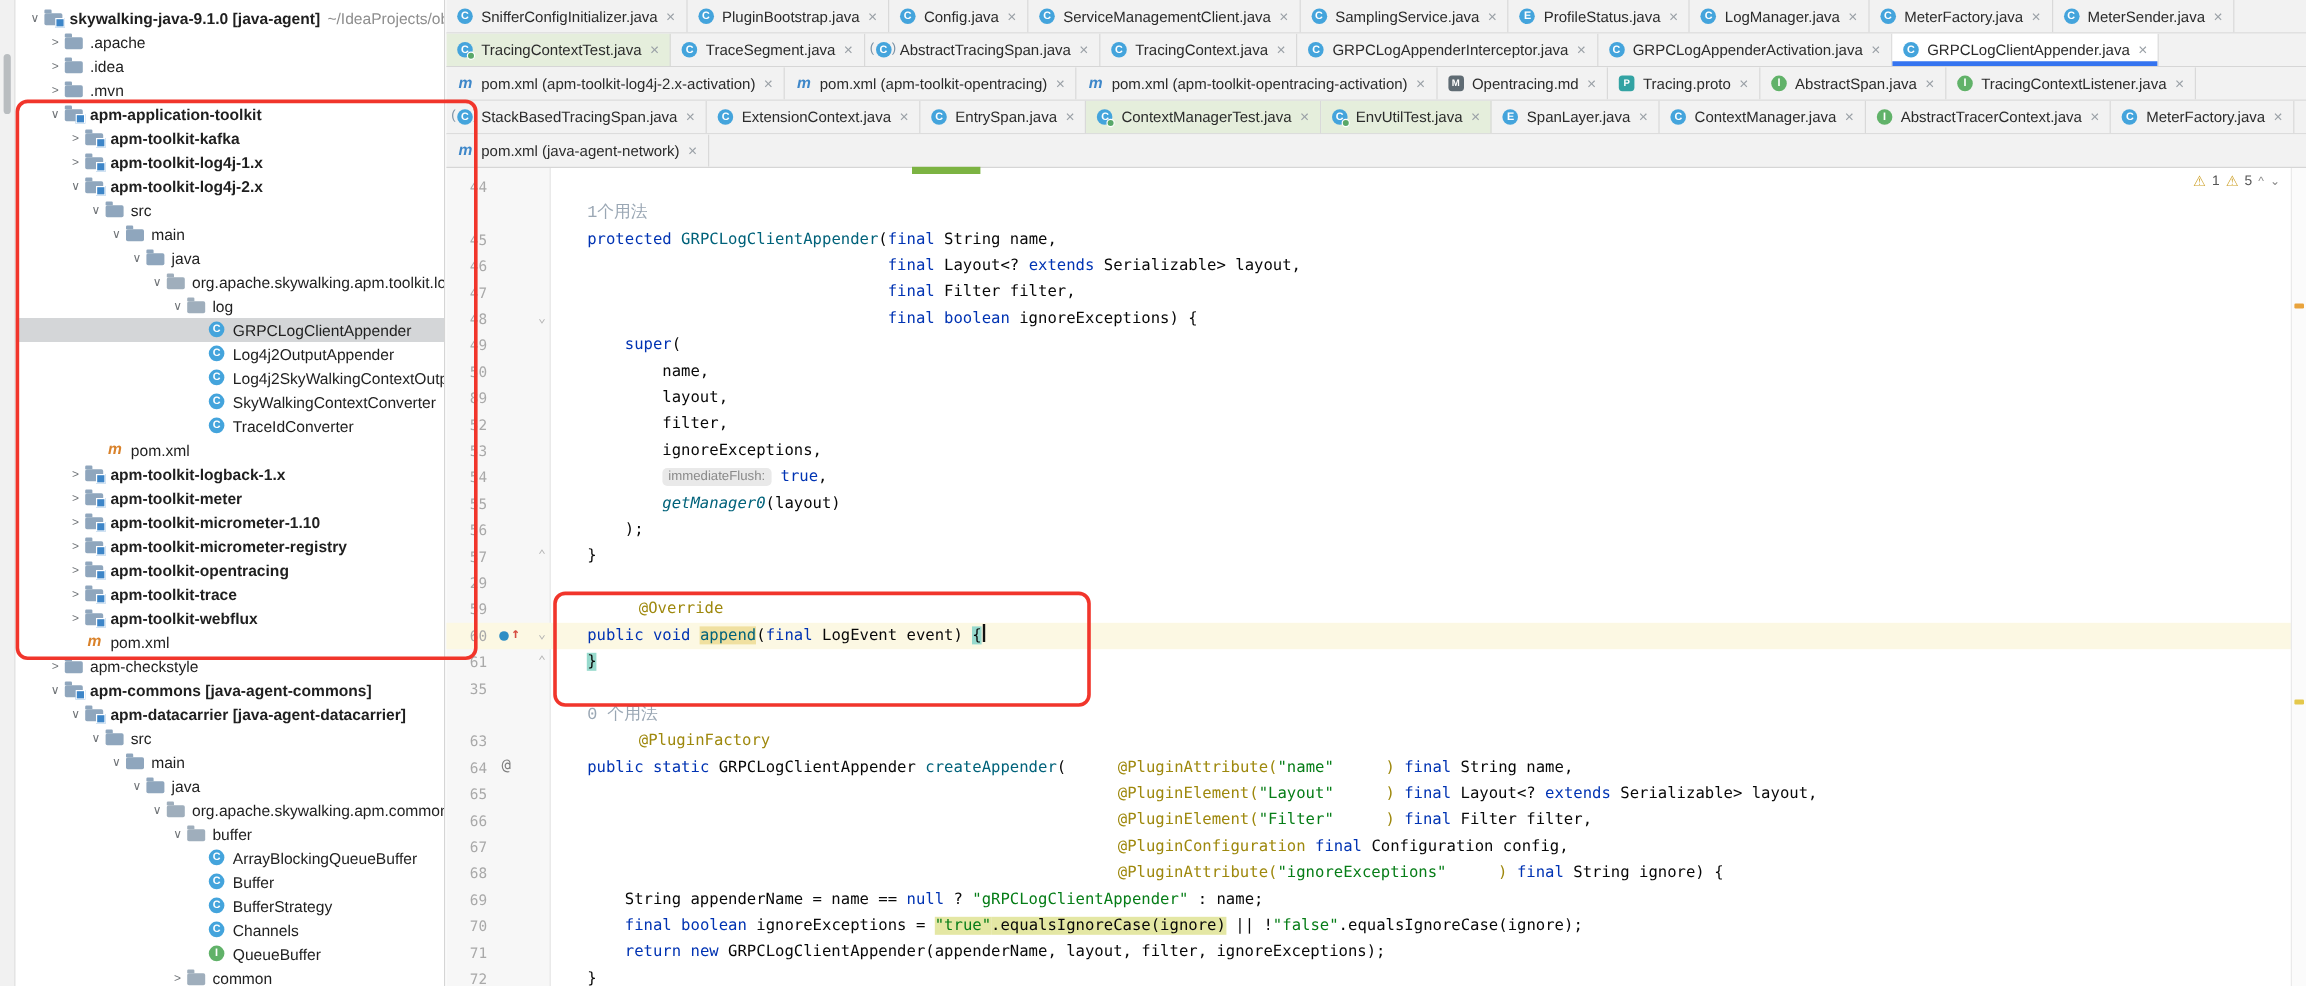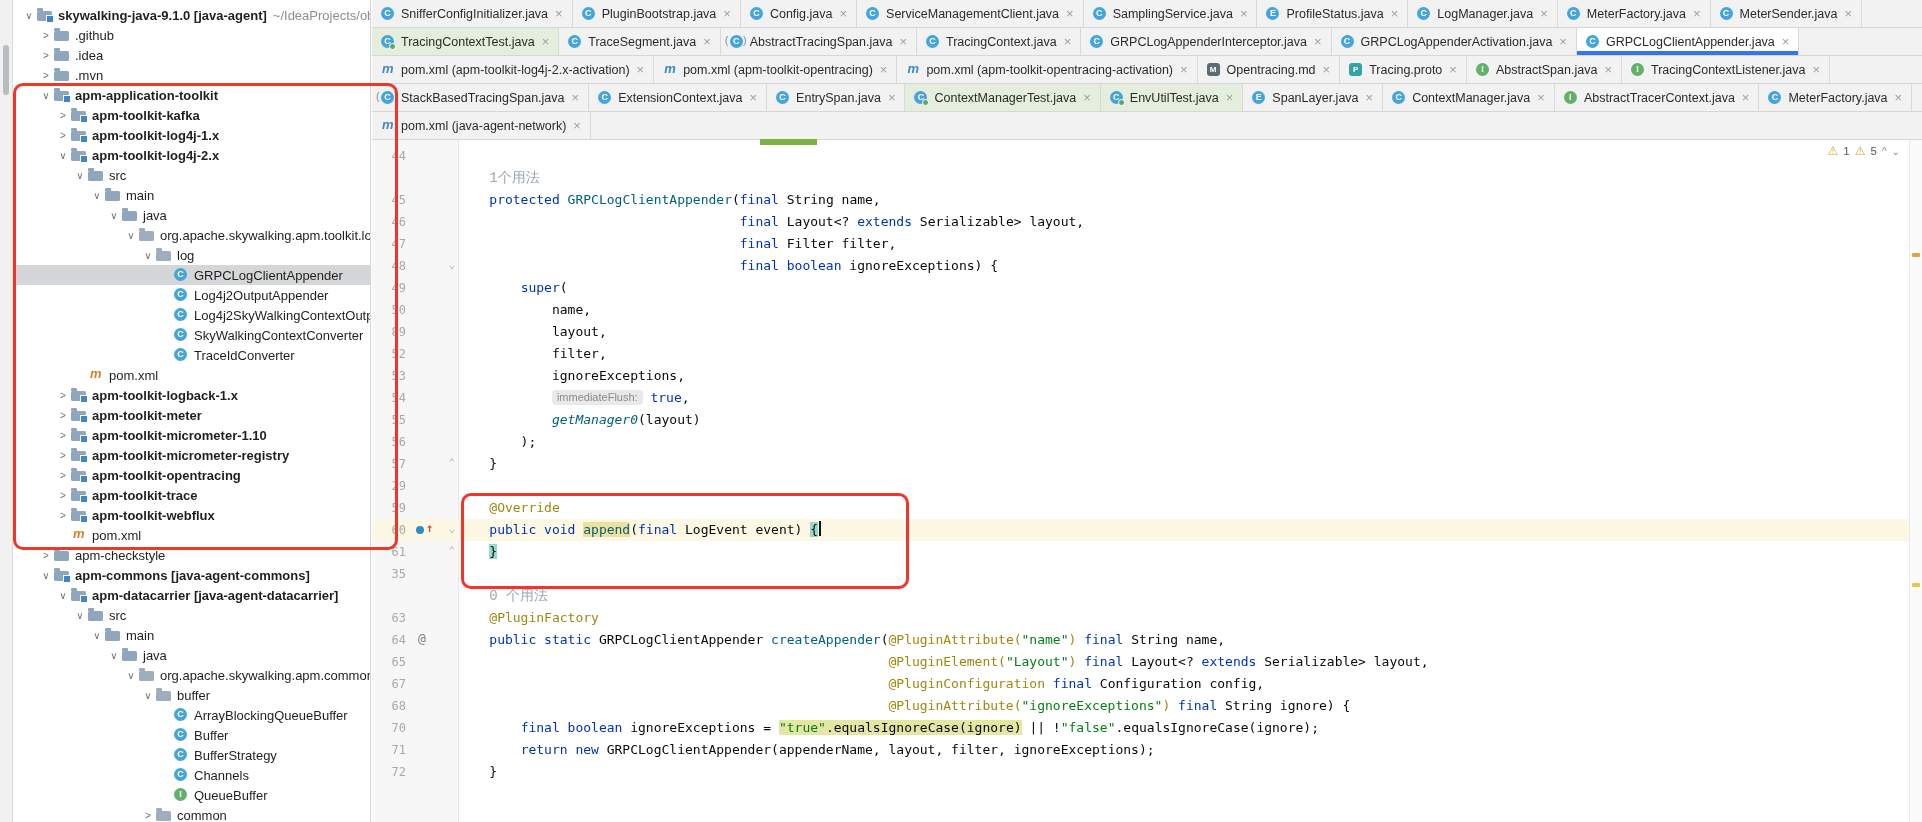--- a/index.html
+++ b/index.html
@@ -61,21 +61,21 @@
   .gic{flex:none;width:46px;position:relative;height:22px;}
   .gic .fold{position:absolute;right:3px;top:3px;color:#B3B3B3;font-size:11px;}
   .gic .at{position:absolute;left:6px;top:2px;color:#7F7F7F;font-size:13px;}
   .gic .ovr-dot{position:absolute;left:4px;top:7px;width:8px;height:8px;border-radius:50%;background:#2D8EC5;}
   .gic .ovr-arr{position:absolute;left:14px;top:2px;color:#D64B40;font-weight:bold;font-size:12px;}
   .ctext{white-space:pre;flex:1;line-height:22px;}
   .s-tx{color:#080808;}
   .s-kw{color:#0033B3;}
   .s-me{color:#00627A;}
   .s-mi{color:#00627A;font-style:italic;}
-  .s-an{color:#9E880D;}
+  .s-an{color:#9E880D;margin-left:43px;}
   .s-st{color:#067D17;}
   .s-sthl{color:#067D17;background:#E4E7A4;}
   .s-hl2{color:#080808;background:#E4E7A4;}
   .s-hlme{color:#00627A;background:#F0E0A0;}
   .s-br{color:#080808;background:#97DACD;}
   .s-chip{display:inline-block;background:#E9E9E9;color:#8A8A8A;border-radius:4px;
           font-family:"Liberation Sans",sans-serif;font-size:11px;padding:0 5px;line-height:15px;vertical-align:1px;}
   .s-usage{color:#9AA7B4;font-family:Liberation Mono, monospace;font-size:14px;}
   .s-caret{display:inline-block;width:2px;height:15px;background:#111;vertical-align:-2px;margin-left:1px;}
 
@@ -109,21 +109,21 @@
           <span class="sq"></span>
         </span>
         <span class="lbl b">skywalking-java-9.1.0 [java-agent]</span>
         <span class="sfx">~/IdeaProjects/obser</span>
       </div>
       <div class="trow" style="padding-left: 25px;">
         <span class="chev">&gt;</span>
         <span class="ticon i-folder">
           <span class="sq"></span>
         </span>
-        <span class="lbl">.github</span>
+        <span class="lbl">.apache</span>
       </div>
       <div class="trow" style="padding-left: 25px;">
         <span class="chev">&gt;</span>
         <span class="ticon i-folder">
           <span class="sq"></span>
         </span>
         <span class="lbl">.idea</span>
       </div>
       <div class="trow" style="padding-left: 25px;">
         <span class="chev">&gt;</span>
@@ -774,28 +774,38 @@
           <span class="at">@</span>
         </div>
         <div class="ctext"><span class="s-tx">    </span><span class="s-kw">public static </span><span class="s-tx">GRPCLogClientAppender </span><span class="s-me">createAppender</span><span class="s-tx">(</span><span class="s-an">@PluginAttribute(</span><span class="s-st">"name"</span><span class="s-an">)</span><span class="s-tx"> </span><span class="s-kw">final </span><span class="s-tx">String name,</span></div>
       </div>
       <div class="crow">
         <div class="ln">65</div>
         <div class="gic"></div>
         <div class="ctext"><span class="s-tx">                                                       </span><span class="s-an">@PluginElement(</span><span class="s-st">"Layout"</span><span class="s-an">)</span><span class="s-tx"> </span><span class="s-kw">final </span><span class="s-tx">Layout&lt;? </span><span class="s-kw">extends </span><span class="s-tx">Serializable&gt; layout,</span></div>
       </div>
       <div class="crow">
+        <div class="ln">66</div>
+        <div class="gic"></div>
+        <div class="ctext"><span class="s-tx">                                                       </span><span class="s-an">@PluginElement(</span><span class="s-st">"Filter"</span><span class="s-an">)</span><span class="s-tx"> </span><span class="s-kw">final </span><span class="s-tx">Filter filter,</span></div>
+      </div>
+      <div class="crow">
         <div class="ln">67</div>
         <div class="gic"></div>
         <div class="ctext"><span class="s-tx">                                                       </span><span class="s-an">@PluginConfiguration</span><span class="s-tx"> </span><span class="s-kw">final </span><span class="s-tx">Configuration config,</span></div>
       </div>
       <div class="crow">
         <div class="ln">68</div>
         <div class="gic"></div>
         <div class="ctext"><span class="s-tx">                                                       </span><span class="s-an">@PluginAttribute(</span><span class="s-st">"ignoreExceptions"</span><span class="s-an">)</span><span class="s-tx"> </span><span class="s-kw">final </span><span class="s-tx">String ignore) {</span></div>
+      </div>
+      <div class="crow">
+        <div class="ln">69</div>
+        <div class="gic"></div>
+        <div class="ctext"><span class="s-tx">        String appenderName = name == </span><span class="s-kw">null</span><span class="s-tx"> ? </span><span class="s-st">"gRPCLogClientAppender"</span><span class="s-tx"> : name;</span></div>
       </div>
       <div class="crow">
         <div class="ln">70</div>
         <div class="gic"></div>
         <div class="ctext"><span class="s-tx">        </span><span class="s-kw">final boolean </span><span class="s-tx">ignoreExceptions = </span><span class="s-sthl">"true"</span><span class="s-hl2">.equalsIgnoreCase(ignore)</span><span class="s-tx"> || !</span><span class="s-st">"false"</span><span class="s-tx">.equalsIgnoreCase(ignore);</span></div>
       </div>
       <div class="crow">
         <div class="ln">71</div>
         <div class="gic"></div>
         <div class="ctext"><span class="s-tx">        </span><span class="s-kw">return new </span><span class="s-tx">GRPCLogClientAppender(appenderName, layout, filter, ignoreExceptions);</span></div>

